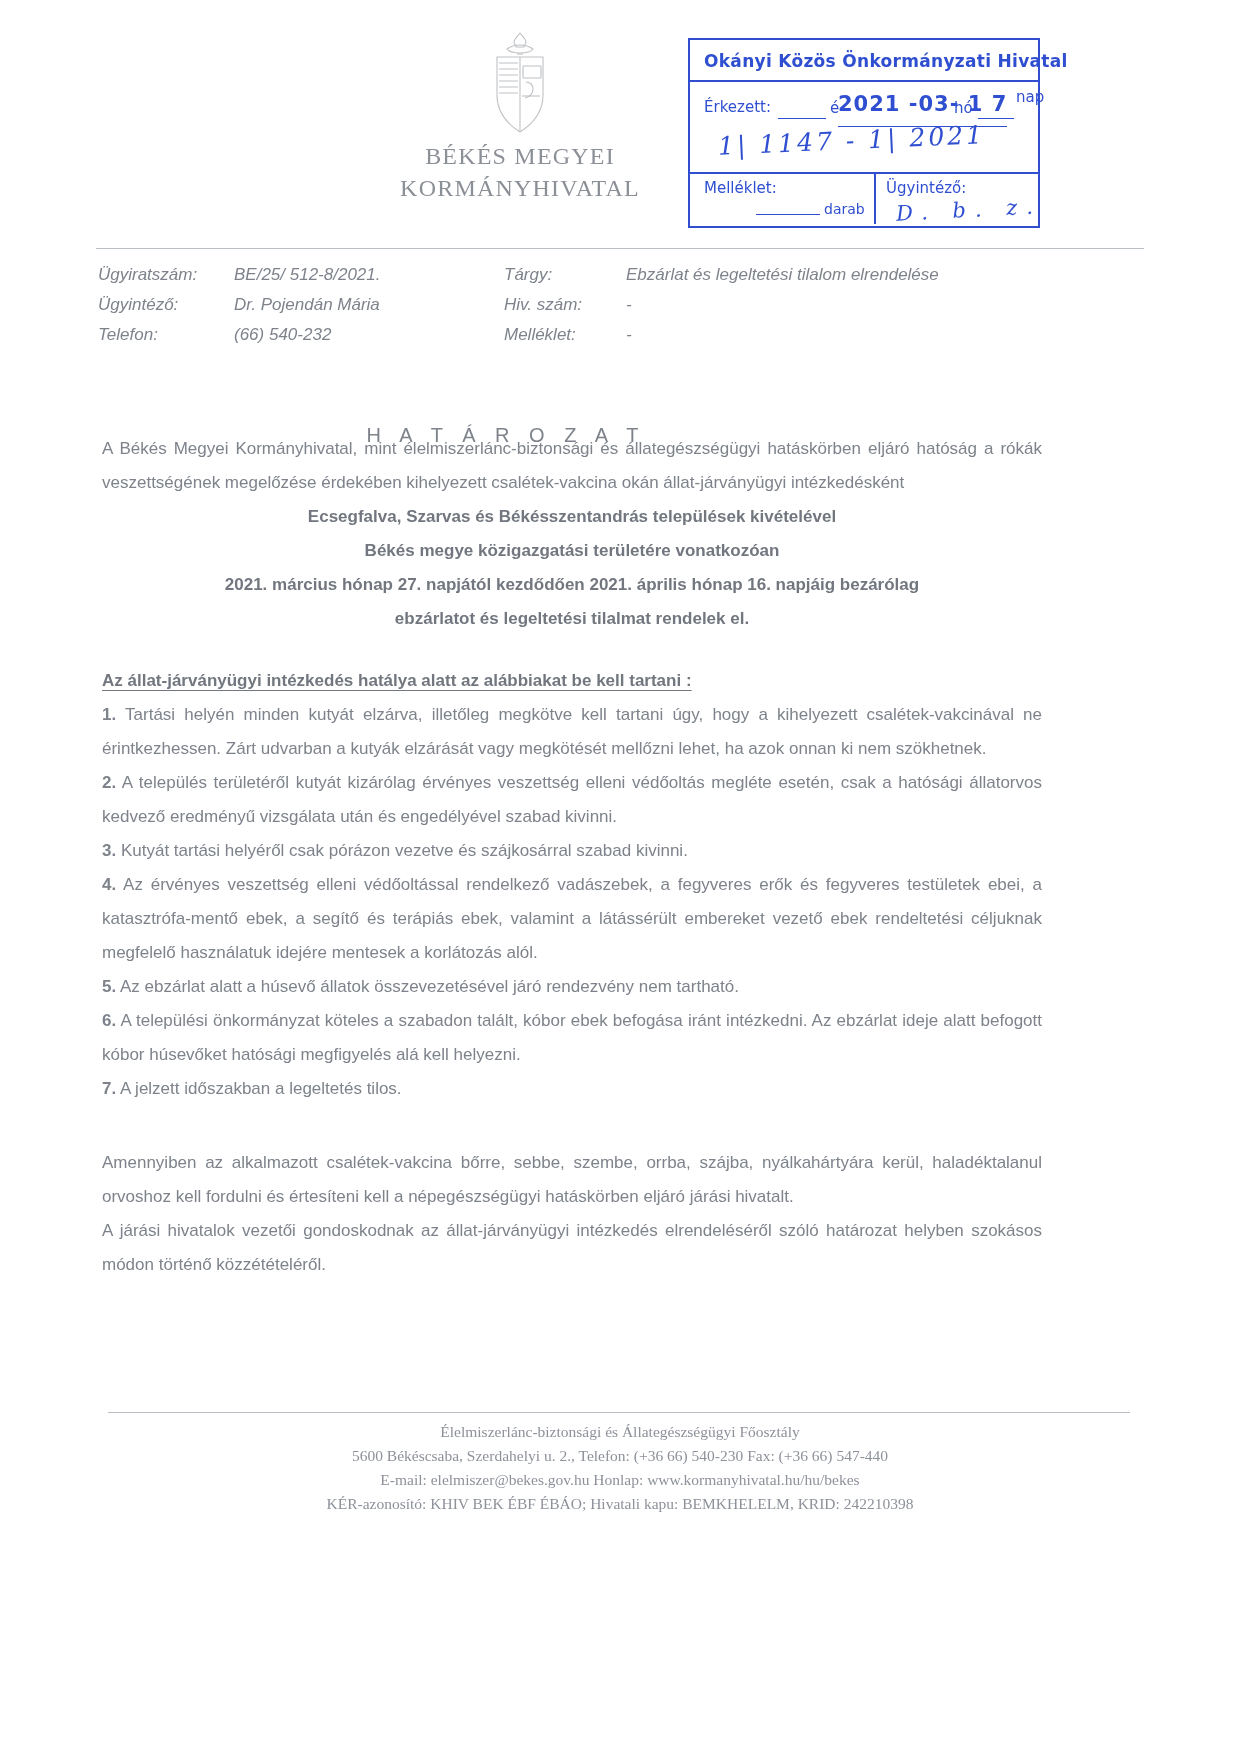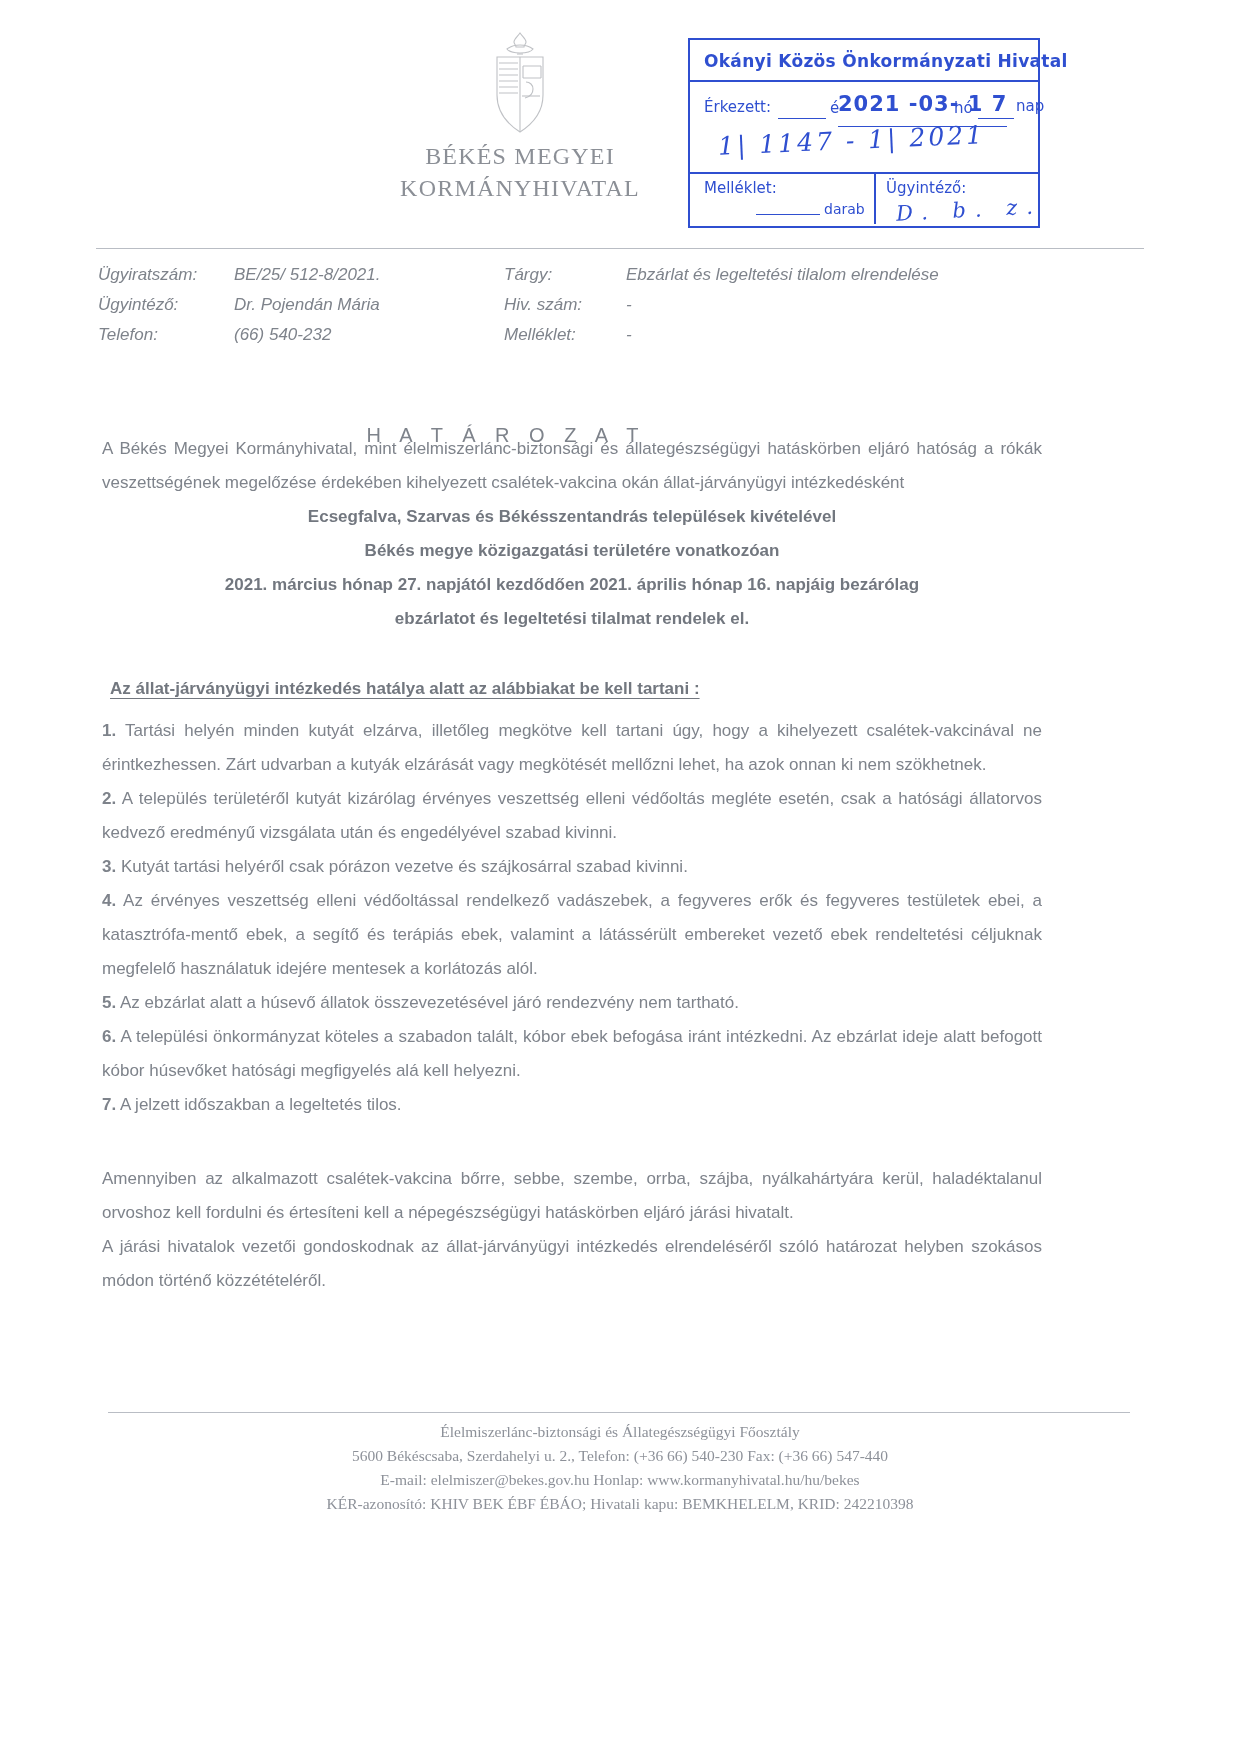--- a/index.html
+++ b/index.html
@@ -128,21 +128,21 @@
   .stamp-rule-2 {
     position: absolute;
     left: 288px;
     top: 36px;
     width: 36px;
     border-bottom: 1.5px solid #2f4fd0;
   }
   .stamp-nap {
     position: absolute;
     left: 326px;
-    top: 15px;
+    top: 6px;
     font-size: 15px;
   }
   .stamp-handwriting {
     position: absolute;
     left: 28px;
     top: 44px;
     font-family: "DejaVu Serif", serif;
     font-size: 25px;
     font-style: italic;
     letter-spacing: 3px;
@@ -256,21 +256,21 @@
     color: #72777f;
     margin: 0;
   }
   .gap-md { height: 28px; }
   .gap-lg { height: 40px; }
   .rule-head {
     font-weight: bold;
     text-decoration: underline;
     text-underline-offset: 4px;
     color: #72777f;
-    margin: 8px;
+    margin: 0;
   }
   .rule-item {
     text-align: justify;
     margin: 0;
   }
   .rule-item .num { font-weight: bold; }
 
   
   .hr-bottom {
     position: absolute;

